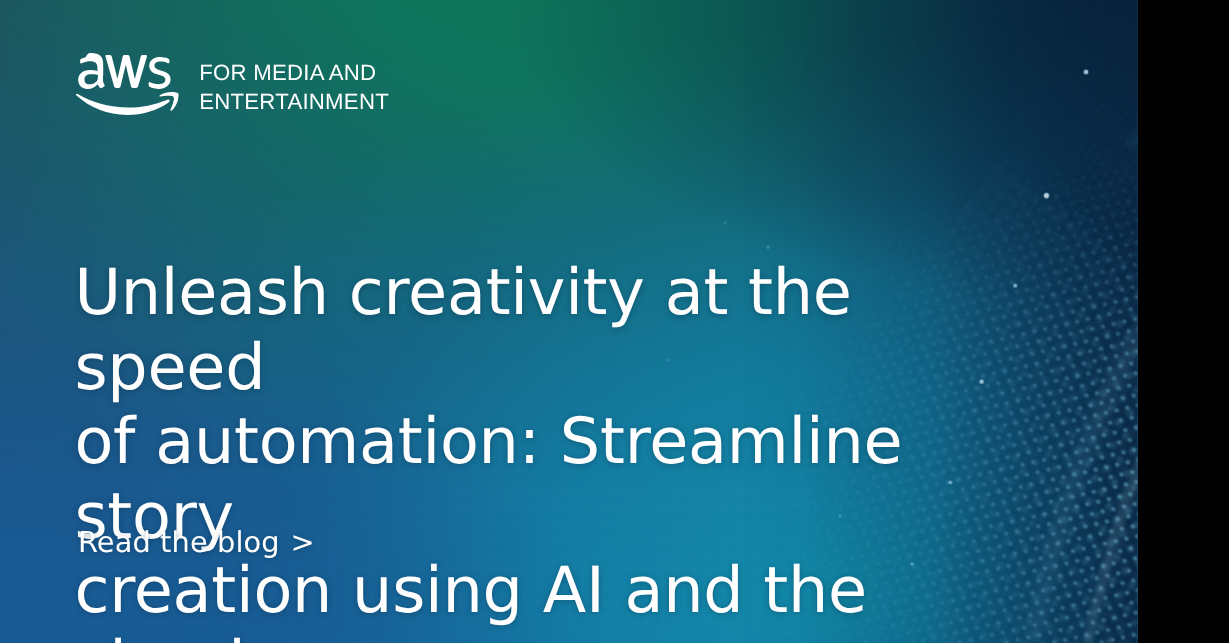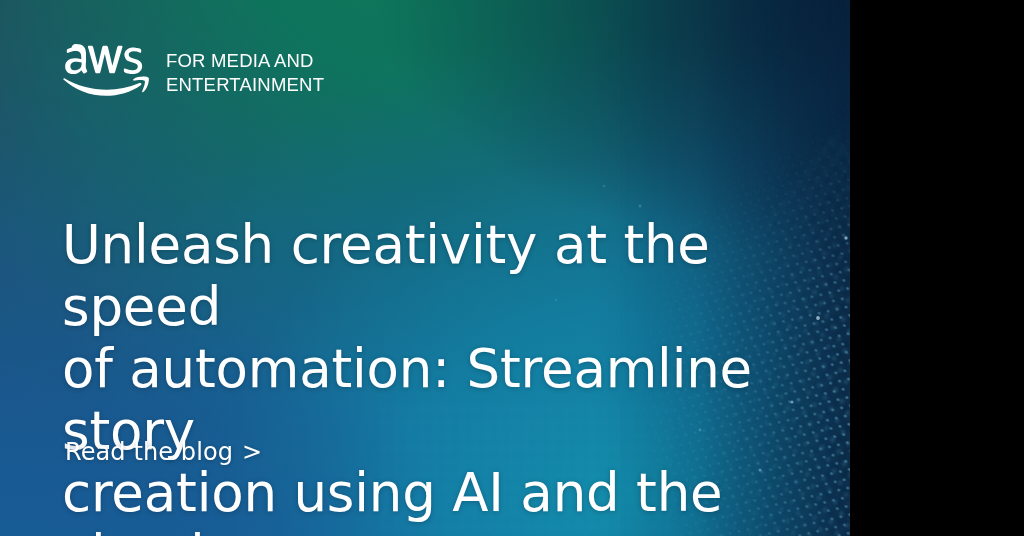--- a/index.html
+++ b/index.html
@@ -2,21 +2,21 @@
 <html><head>
 <meta charset="utf-8">
 <style>
   html, body {
     margin: 0;
     padding: 0;
     background: #000;
   }
   #banner {
     position: relative;
-    width: 850px;
+    width: 948px;
     height: 536px;
     overflow: hidden;
     font-family: "Liberation Sans", "DejaVu Sans", sans-serif;
     background: #1d5a8f;
   }
 
   
   .bg-layer { position: absolute; inset: 0; }
 
   

